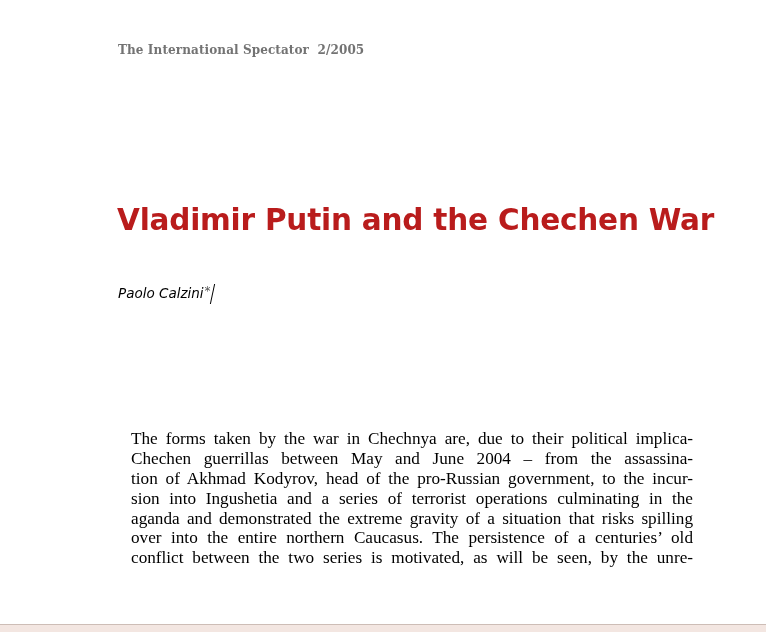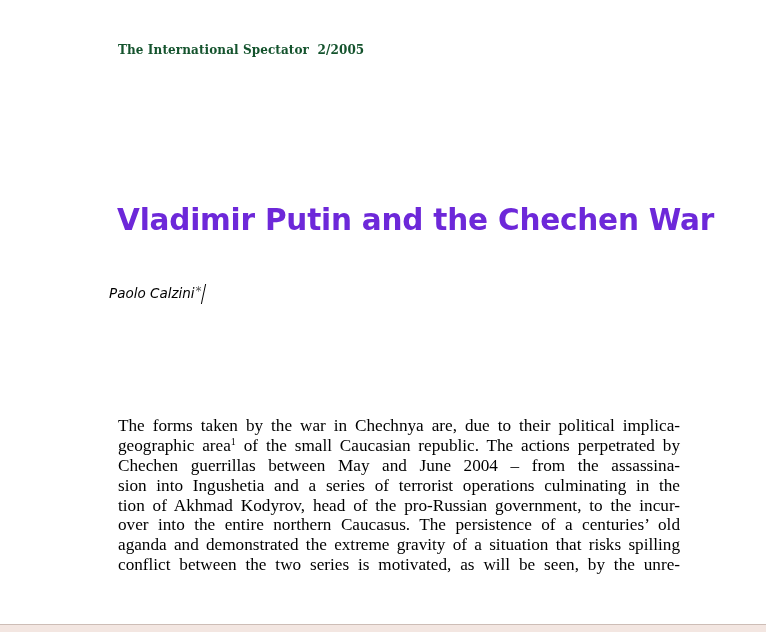--- a/index.html
+++ b/index.html
@@ -16,39 +16,39 @@
       height: 624px;
       background: #ffffff;
     }
     .running-header {
       position: absolute;
       left: 118px;
       top: 43px;
       font-family: "DejaVu Serif", serif;
       font-size: 12px;
       font-weight: bold;
-      color: #14532d;
+      color: #737373;
       letter-spacing: 0.1px;
       white-space: pre;
     }
     .title {
       position: absolute;
       left: 117px;
       top: 203px;
       font-family: "DejaVu Sans", sans-serif;
       font-size: 29.5px;
       font-weight: bold;
-      color: #6d28d9;
+      color: #b91c1c;
       letter-spacing: -0.2px;
       white-space: nowrap;
       margin: 0;
     }
     .author {
       position: absolute;
-      left: 109px;
+      left: 118px;
       top: 284px;
       font-family: "DejaVu Sans", sans-serif;
       font-style: italic;
       font-size: 13.5px;
       color: #000;
       white-space: nowrap;
     }
     .author .mark {
       font-style: normal;
       font-size: 12px;
@@ -67,21 +67,21 @@
     }
     .body-text {
       position: absolute;
       left: 118px;
       top: 416px;
       width: 562px;
       font-family: "Liberation Serif", serif;
       font-size: 17.2px;
       line-height: 19.9px;
       color: #000;
-      margin: 0;
+      margin: 13px;
     }
     .body-text .line {
       display: block;
       text-align: justify;
       text-align-last: justify;
       white-space: nowrap;
       height: 19.9px;
     }
     .body-text sup {
       font-size: 10px;
@@ -105,23 +105,22 @@
   <div class="running-header">The International Spectator  2/2005</div>
 
   <h1 class="title">Vladimir Putin and the Chechen War</h1>
 
   <div class="author">
     <span>Paolo Calzini</span><span class="mark">*</span><span class="cursor"></span>
   </div>
 
   <div class="body-text">
     <span class="line">The forms taken by the war in Chechnya are, due to their political implica-</span>
-    <span class="line"><span>geographic area</span><sup>1</sup><span> of the small Caucasian republic. The actions perpetrated by</span></span>
     <span class="line">Chechen guerrillas between May and June 2004 – from the assassina-</span>
+    <span class="line">tion of Akhmad Kodyrov, head of the pro-Russian government, to the incur-</span>
     <span class="line">sion into Ingushetia and a series of terrorist operations culminating in the</span>
-    <span class="line">tion of Akhmad Kodyrov, head of the pro-Russian government, to the incur-</span>
+    <span class="line">aganda and demonstrated the extreme gravity of a situation that risks spilling</span>
     <span class="line">over into the entire northern Caucasus. The persistence of a centuries’ old</span>
-    <span class="line">aganda and demonstrated the extreme gravity of a situation that risks spilling</span>
     <span class="line">conflict between the two series is motivated, as will be seen, by the unre-</span>
   </div>
 </div>
 
 <div class="bottom-strip"></div>
 
 </body></html>

